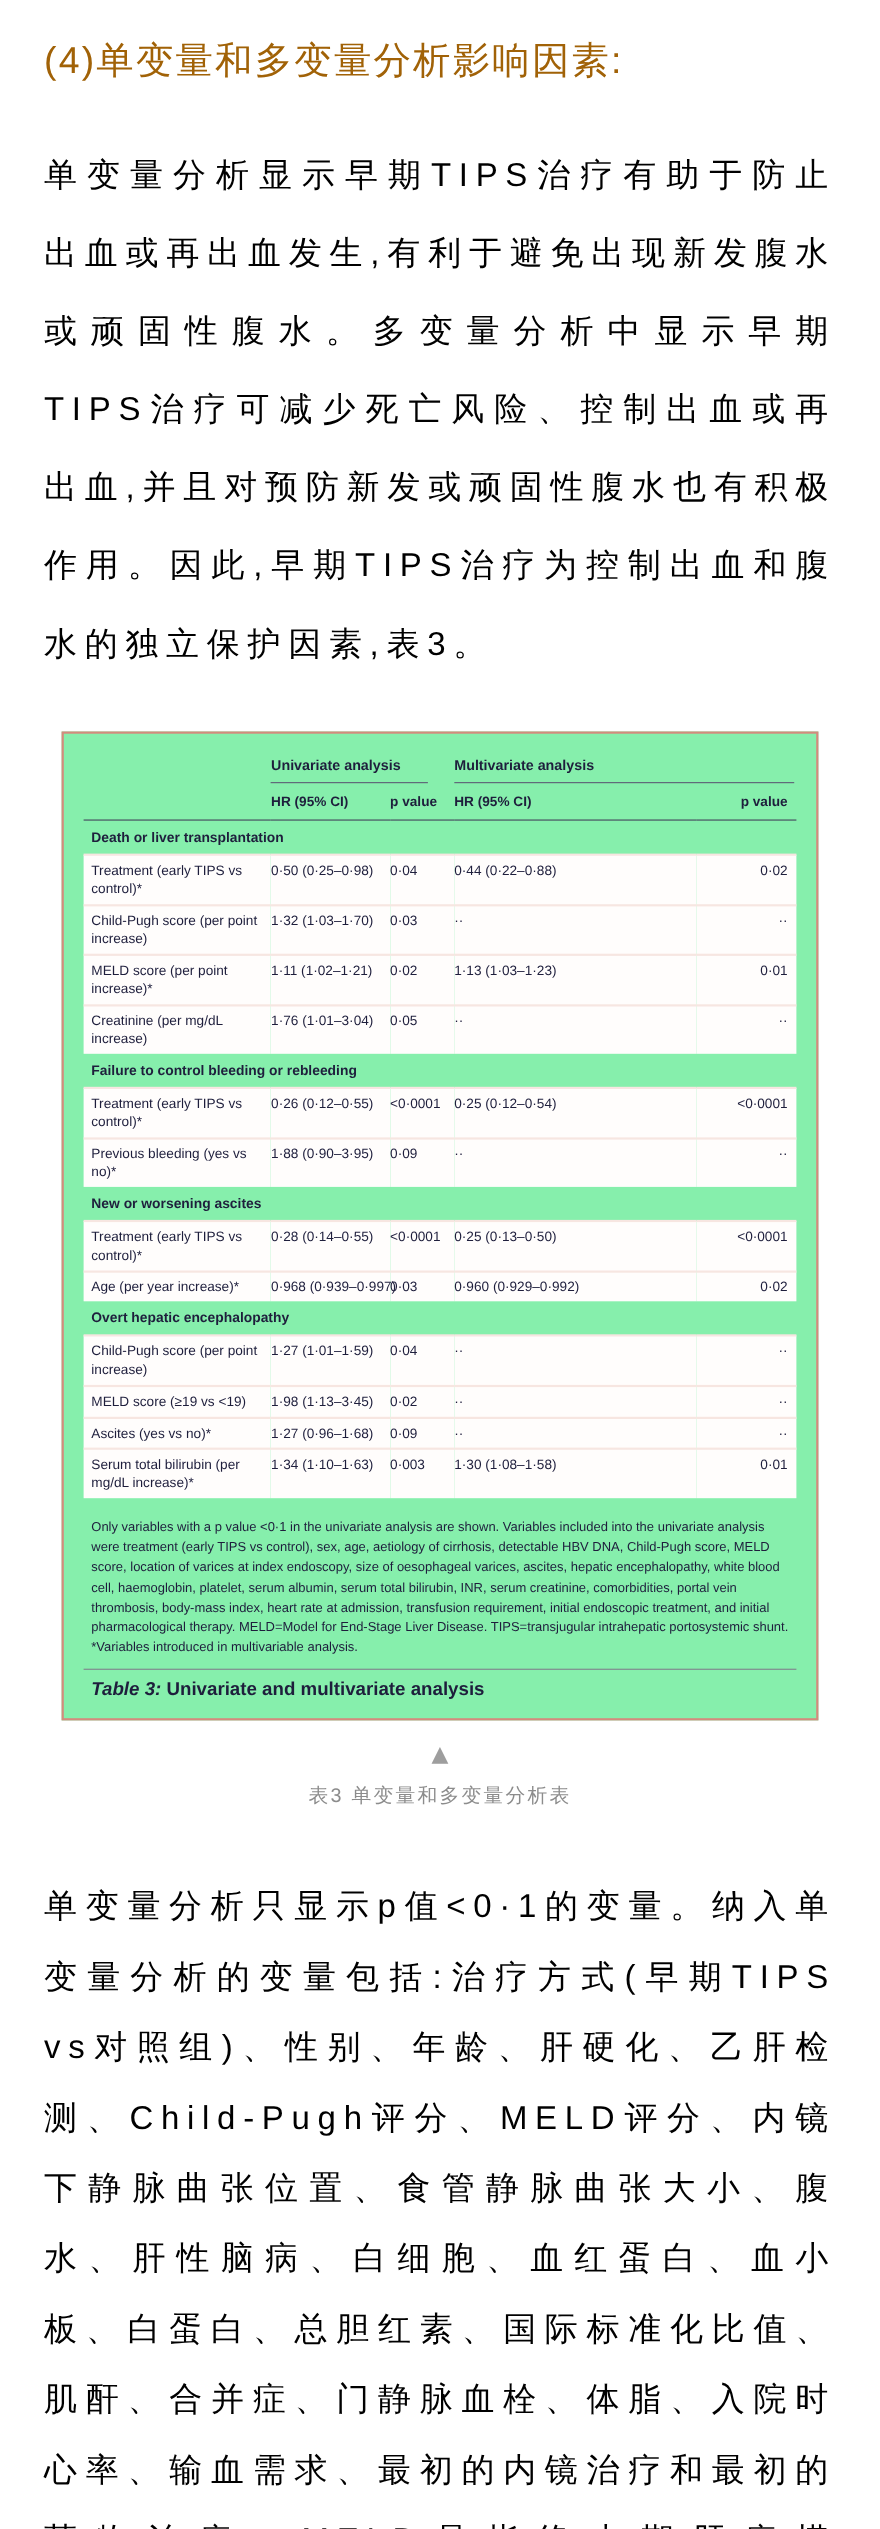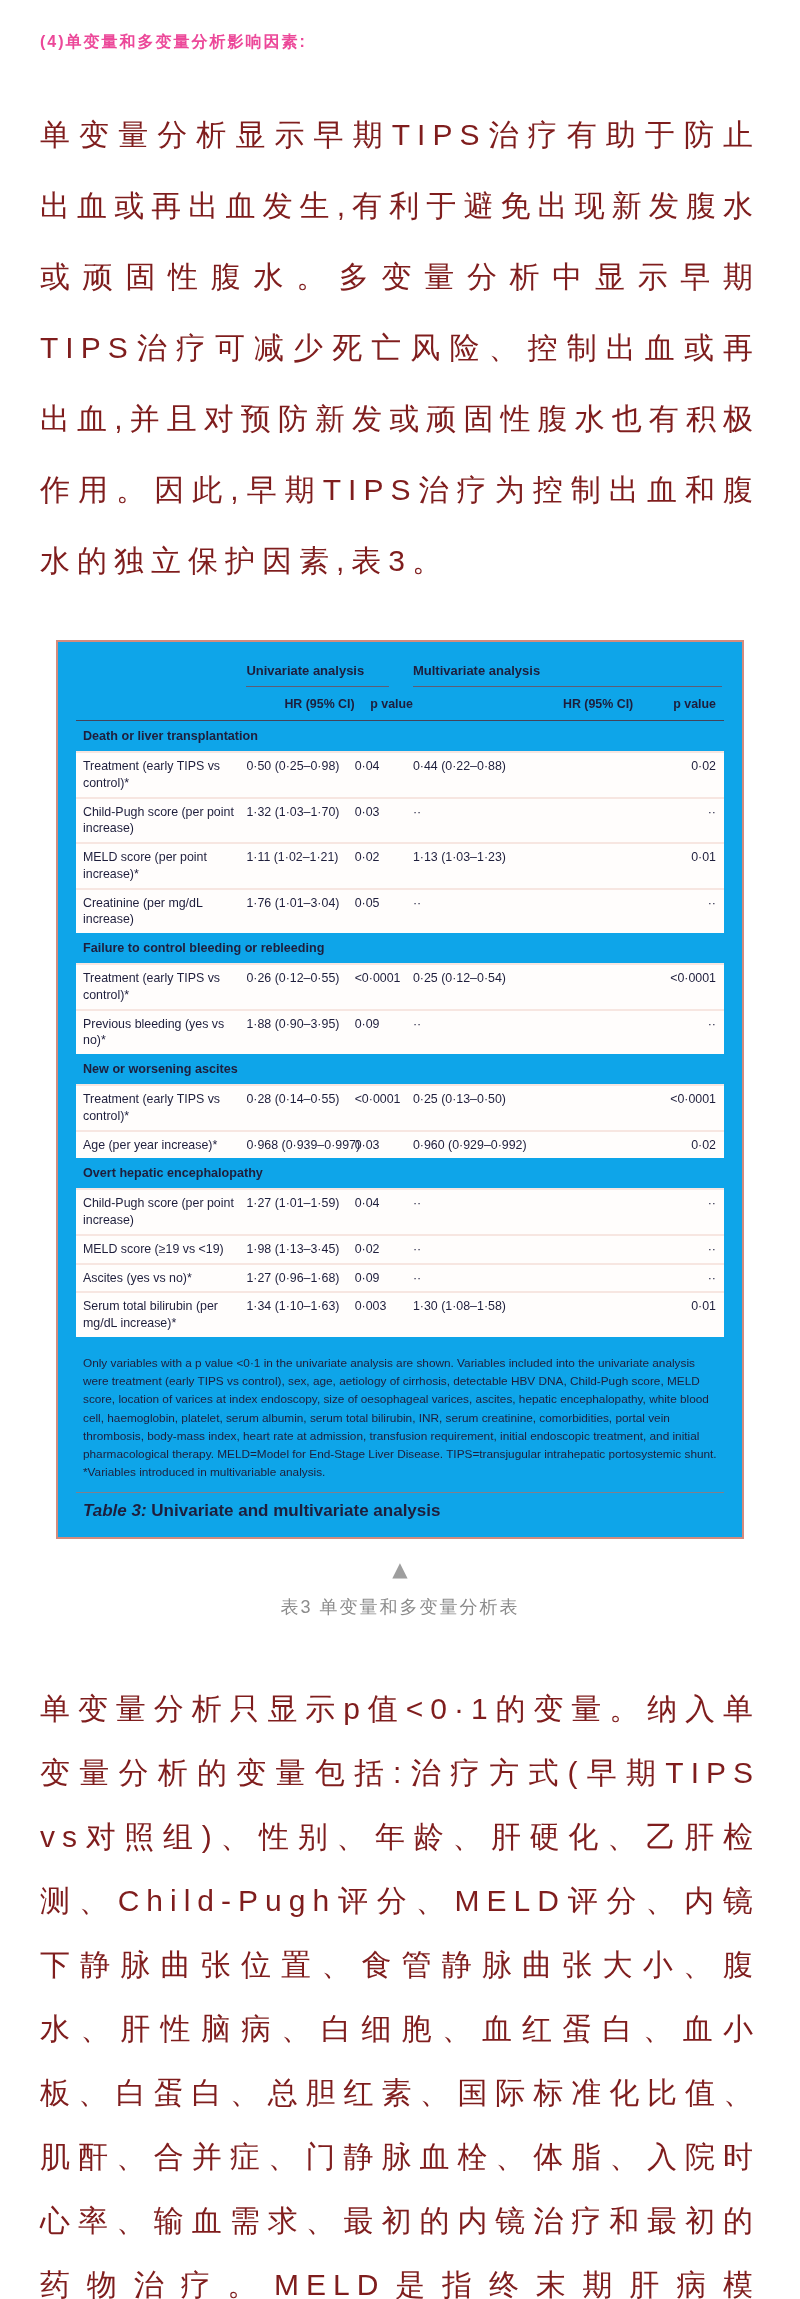--- a/index.html
+++ b/index.html
@@ -4,44 +4,44 @@
 <style>
   html,body { margin:0; padding:0; background:#ffffff; }
   body {
     width:800px;
     font-family:"Liberation Sans", sans-serif;
     color:#3c3c3c;
   }
   .article { padding:26px 40px 48px; box-sizing:border-box; }
 
   .h1 {
-    font-size:16px;
-    font-weight:700;
-    color:#ec4899;
+    font-size:34px;
+    font-weight:400;
+    color:#a16207;
     letter-spacing:2px;
     margin:6px 0 46px 0;
   }
 
   .para {
     font-size:30px;
     font-weight:400;
-    color:#7f1d1d;
+    color:#000000;
     letter-spacing:7px;
     line-height:71px;
     text-align:justify;
     text-justify:inter-ideograph;
   }
   .para.second { line-height:64px; margin-top:58px; }
 
   
   .table-fig {
     width:688px;
     margin:44px auto 0;
     box-sizing:border-box;
-    background:#0ea5e9;
+    background:#86efac;
     border:2px solid #d48b7d;
     padding:20px 18px 6px 18px;
     color:#1e1e3c;
     font-family:"Liberation Sans", sans-serif;
   }
   table.lt {
     width:100%;
     border-collapse:collapse;
     table-layout:fixed;
   }
@@ -61,21 +61,20 @@
     padding-bottom:6px;
     border-bottom:1px solid #5d5d75;
   }
   .grp-u.first  { margin-right:24px; }
   .grp-u.second { margin-right:2px; }
 
   tr.sub-row td {
     font-weight:700;
     padding:9px 0 8px 0;
     border-bottom:1.5px solid #43435b;
-    text-align:right;
   }
 
   tr.sec-row td {
     font-weight:700;
     font-size:12.6px;
     padding:7px 0 6px 7px;
   }
 
   tr.data td { background:#fffdfc; border-top:2px solid #f7e6e1; }
   tr.data td.lbl { padding-left:7px; padding-right:6px; }

